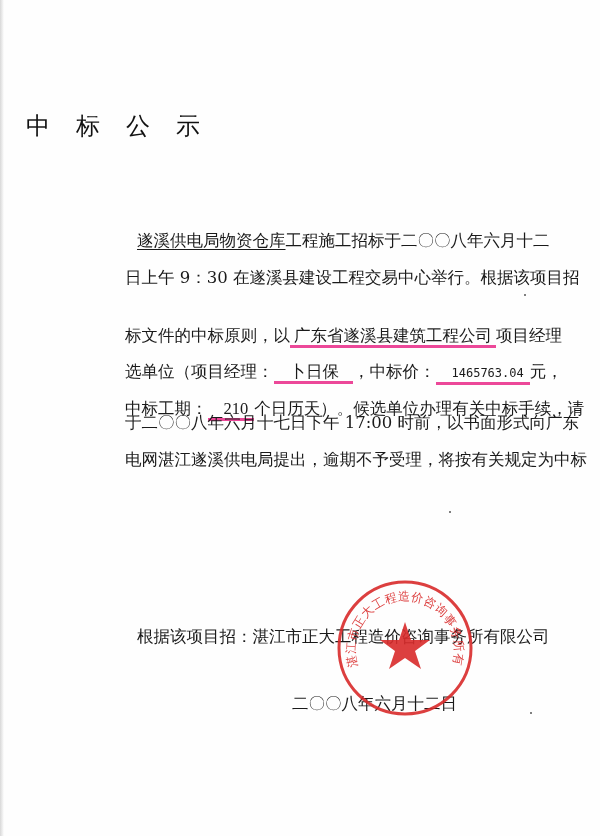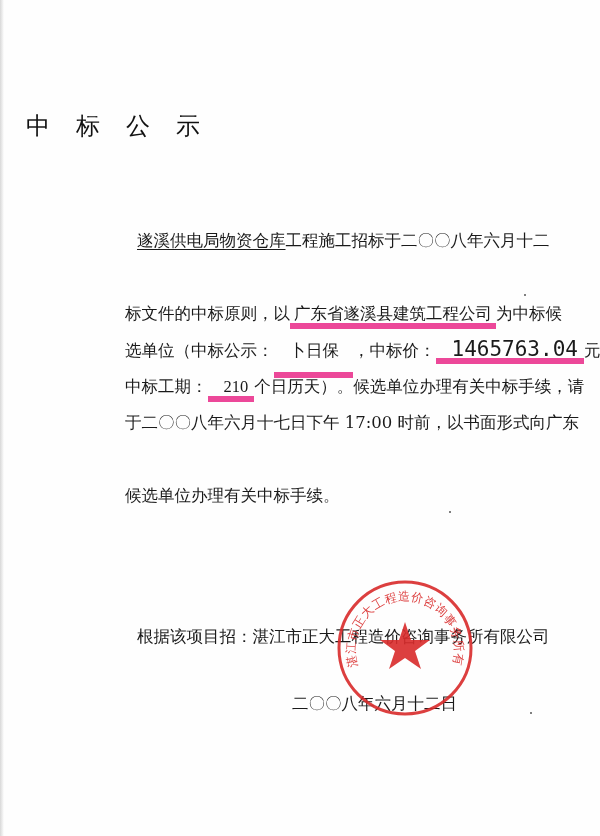--- a/index.html
+++ b/index.html
@@ -46,22 +46,23 @@
       color: #1a1a1a;
       line-height: 20px;
     }
     .indent { left: 137px; }
     .u {
       text-decoration: underline;
       text-underline-offset: 3px;
     }
     .blank {
       display: inline-block;
-      border-bottom: 6px solid #ec4899;
+      border-bottom: 3px solid #ec4899;
       line-height: 18px;
+      margin-top: 23px;
     }
     .footer-agency {
       position: absolute;
       left: 137px;
       top: 626px;
       font-size: 16.5px;
       white-space: nowrap;
     }
     .footer-date {
       position: absolute;
@@ -91,37 +92,38 @@
 
 <div class="page">
   <div class="edge-shade"></div>
 
   <div class="title">中标公示</div>
 
   <div class="line indent" style="top:231px;">
     <span class="u">遂溪供电局物资仓库</span><span>工程施工招标于二〇〇八年六月十二</span>
   </div>
 
+  <div class="line" style="top:268px;">日上午 9：30 在遂溪县建设工程交易中心举行。根据该项目招</div>
 
   <div class="line" style="top:304px;">
-    <span>标文件的中标原则，以</span><span class="blank" style="padding:0 4px;">广东省遂溪县建筑工程公司</span><span>为中标候</span>
+    <span>标文件的中标原则，以</span><span class="blank" style="padding:0 4px;">广东省遂溪县建筑工程公司</span><span>项目经理</span>
   </div>
 
   <div class="line" style="top:340px;">
-    <span>选单位（中标公示：</span><span class="blank" style="padding:0 14px 12px 16px;">卜日保</span><span>，中标价：</span><span class="blank" style="padding:0 6px 0 16px; font-family:'DejaVu Sans Mono','Liberation Mono',monospace; font-size:21px;">1465763.04</span><span>元，</span>
+    <span>选单位（项目经理：</span><span class="blank" style="padding:0 14px 0 16px;">卜日保</span><span>，中标价：</span><span class="blank" style="padding:0 6px 0 16px; font-family:'DejaVu Sans Mono','Liberation Mono',monospace; font-size:12px;">1465763.04</span><span>元，</span>
   </div>
 
   <div class="line" style="top:377px;">
     <span>中标工期：</span><span class="blank" style="padding:0 6px 0 16px; font-family:'Liberation Serif',serif;">210</span><span>个日历天）。候选单位办理有关中标手续，请</span>
   </div>
 
   <div class="line" style="top:413px;">于二〇〇八年六月十七日下午 17:00 时前，以书面形式向广东</div>
 
+  <div class="line" style="top:450px;">电网湛江遂溪供电局提出，逾期不予受理，将按有关规定为中标</div>
 
-  <div class="line" style="top:486px;">候选单位办理有关中标手续。</div>
 
   <div class="footer-agency">
     <span>根据该项目招：</span><span>湛江市正大工程造价咨询事务所有限公司</span>
   </div>
 
   <div class="footer-date">二〇〇八年六月十二日</div>
 
   <svg class="stamp" viewBox="0 0 140 140" xmlns="http://www.w3.org/2000/svg">
     <defs>
       <path id="seal-arc" d="M 24 92 A 50 50 0 1 1 116 92"></path>

